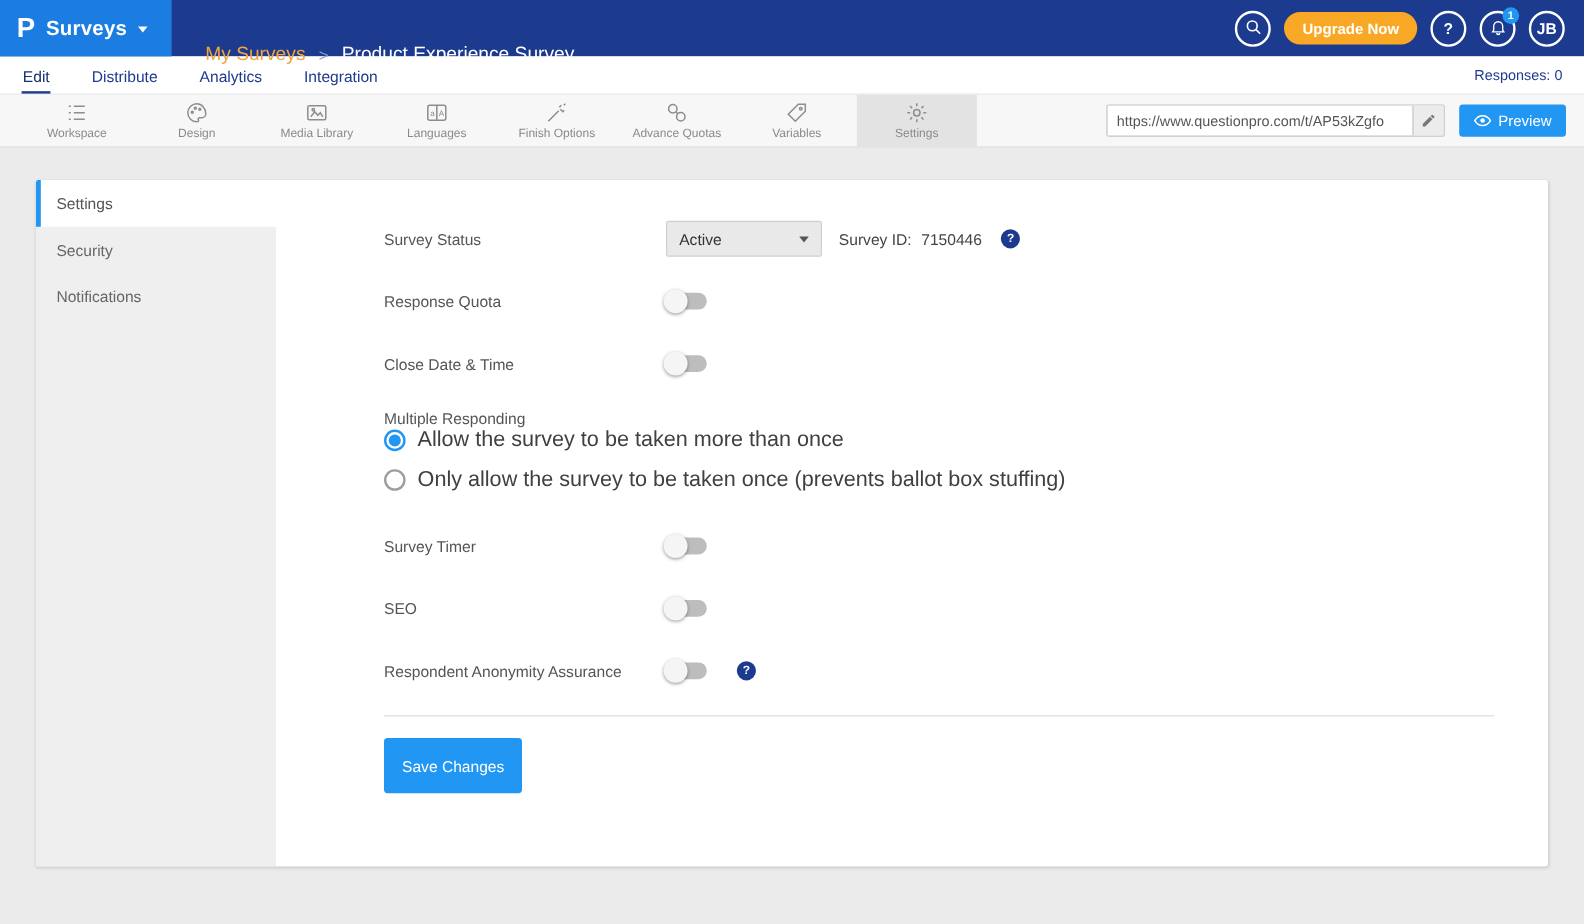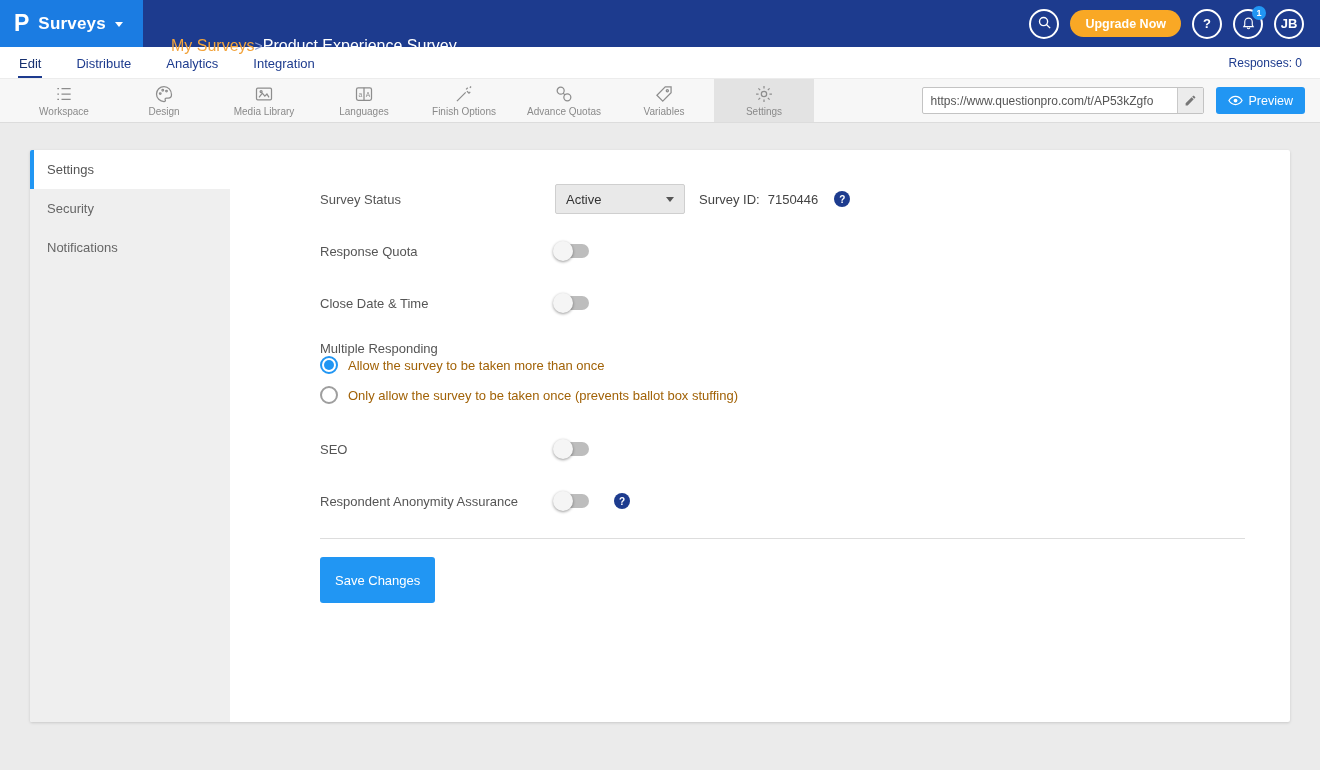--- a/index.html
+++ b/index.html
@@ -8,21 +8,21 @@
     width:1320px; height:770px; overflow:hidden;
     background:#ebebeb;
     font-family:"Liberation Sans", sans-serif;
   }
   
   .topbar { height:47px; background:#1d3b8e; display:flex; align-items:center; }
   .brand { width:143px; height:100%; background:#1b7ce2; display:flex; align-items:center; gap:9px; padding-left:14px; cursor:pointer; }
   .logo-letter { color:#fff; font-size:23px; font-weight:bold; line-height:1; }
   .product-name { color:#fff; font-size:17px; font-weight:bold; letter-spacing:.2px; }
   .caret-white { width:0; height:0; border-left:4px solid transparent; border-right:4px solid transparent; border-top:5px solid #fff; margin-top:2px; }
-  .breadcrumb { display:flex; align-items:center; margin-left:28px;margin-top:44px; }
+  .breadcrumb { display:flex; align-items:center; gap:11px; margin-left:28px;margin-top:44px; }
   .bc-parent { color:#f2a33c; font-size:16px; cursor:pointer; }
   .bc-sep { color:#8b9cd2; font-size:14px; }
   .bc-current { color:#fff; font-size:16px; }
   .topbar-right { margin-left:auto; display:flex; align-items:center; gap:11px; padding-right:16px; }
   .circle-btn { width:30px; height:30px; border:2px solid #fff; border-radius:50%; display:flex; align-items:center; justify-content:center; color:#fff; font-weight:bold; font-size:13px; cursor:pointer; position:relative; flex-shrink:0; }
   .upgrade-btn { background:#f9a825; color:#fff; font-size:12.5px; font-weight:bold; height:27px; padding:0 15px; border-radius:14px; display:flex; align-items:center; border:none; cursor:pointer; font-family:inherit; }
   .badge { position:absolute; top:-5px; right:-5px; background:#2196f3; color:#fff; width:14px; height:14px; border-radius:50%; font-size:9px; display:flex; align-items:center; justify-content:center; font-weight:bold; border:none; }
   
   .nav-row { height:31px; background:#fff; display:flex; align-items:flex-end; padding:0 18px; }
   .tab { font-size:13px; color:#1d3b8e; cursor:pointer; padding:6px 1px 5px; margin-right:33px; border-bottom:2px solid transparent; }
@@ -60,21 +60,21 @@
   .toggle.off { background:#bdbdbd; }
   .toggle.on { background:#8ad0c8; }
   .knob { width:20px; height:20px; border-radius:50%; position:absolute; top:-3px; }
   .toggle.off .knob { left:-2px; background:#f5f5f5; box-shadow:0 1px 3px rgba(0,0,0,.4); }
   .toggle.on .knob { right:-2px; background:#26a69a; box-shadow:0 1px 3px rgba(0,0,0,.3); }
   .radio-group { display:flex; flex-direction:column; gap:12px; }
   .radio-row { display:flex; align-items:center; gap:10px; cursor:pointer; }
   .radio { width:18px; height:18px; border-radius:50%; border:2px solid #9e9e9e; position:relative; flex-shrink:0; background:#fff; }
   .radio.selected { border-color:#2196f3; }
   .radio.selected::after { content:""; position:absolute; left:2px; top:2px; right:2px; bottom:2px; background:#2196f3; border-radius:50%; }
-  .radio-label { font-size:13px; color:#a16207; }
+  .radio-label { font-size:18px; color:#404040; }
   .btn-text-label { font-size:13px; color:#666; margin-left:28px; }
   .btn-text-input { margin-left:16px; width:152px; height:30px; background:#efefef; border:1px solid #ddd; border-radius:2px; font-size:13px; color:#444; padding:0 10px; font-family:inherit; }
   .red-annotation { margin-left:14px; border:3px solid #d8201f; display:flex; align-items:center; gap:9px; padding:7px 11px; cursor:pointer; background:#fff; }
   .edit-email { font-size:13.5px; color:#2196f3; }
   .divider { border:none; border-top:1px solid #ddd; margin:20px 0 0; }
   .save-btn { background:#2196f3; color:#fff; border:none; border-radius:3px; height:46px; padding:0 15px; font-size:13px; cursor:pointer; font-family:inherit; margin-top:18px; }
 </style>
 </head>
 <body>
 
@@ -272,20 +272,26 @@
           <div class="radio-row">
             <span class="radio"></span>
             <span class="radio-label">Only allow the survey to be taken once (prevents ballot box stuffing)</span>
           </div>
         </div>
       </div>
 
       
 
       
+      <div class="row">
+        <div class="row-label">Survey Timer</div>
+        <div class="toggle off">
+            <span class="knob"></span>
+          </div>
+      </div>
 
       
       <div class="row">
         <div class="row-label">SEO</div>
         <div class="toggle off">
             <span class="knob"></span>
           </div>
       </div>
 
       

